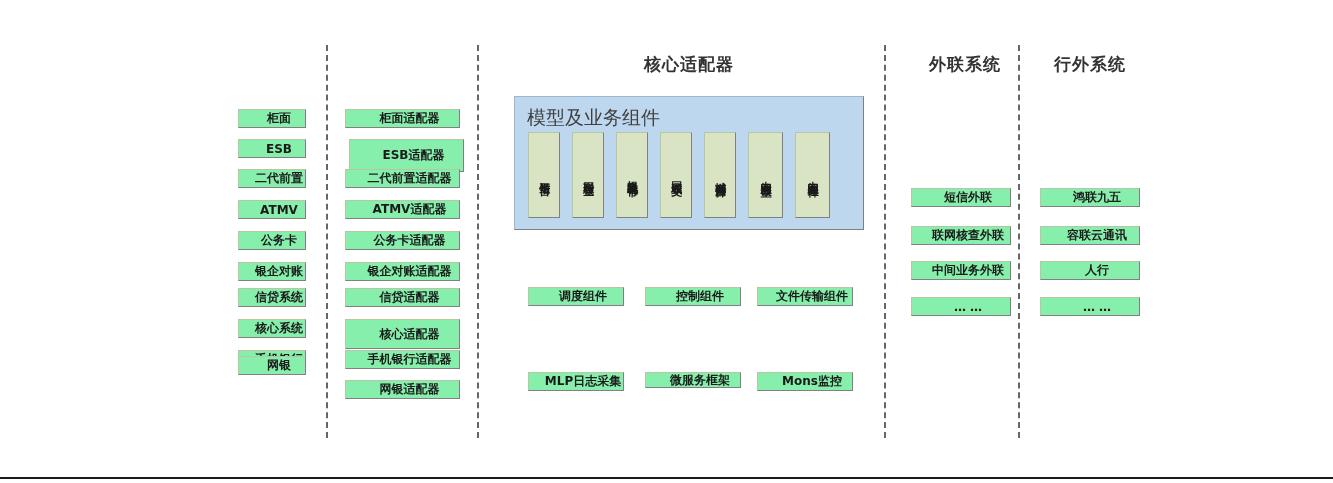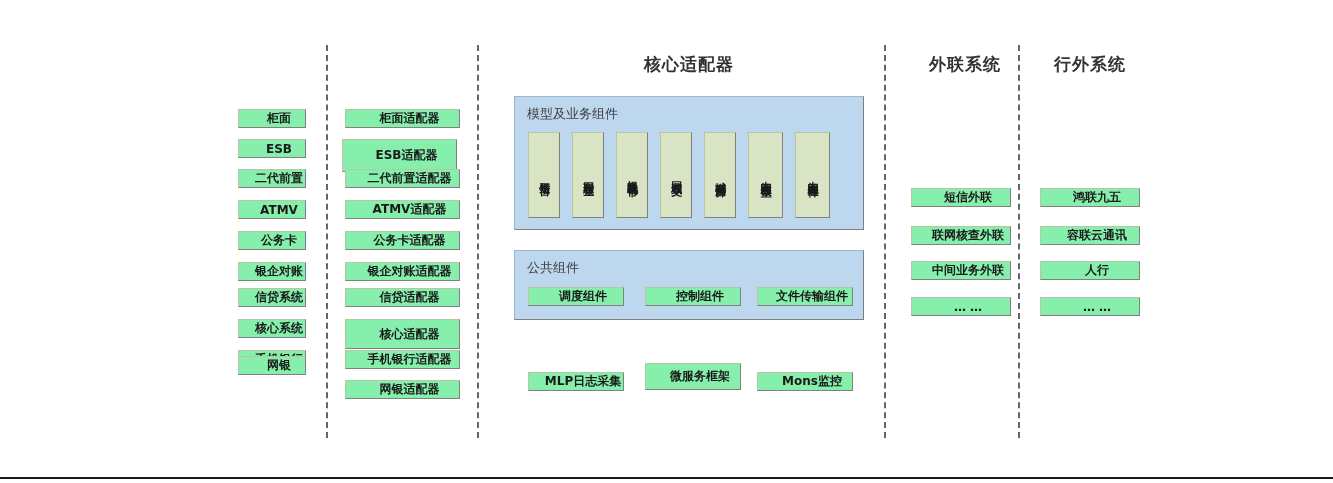--- a/index.html
+++ b/index.html
@@ -82,21 +82,21 @@
     box-sizing:border-box;
     background:#bdd7ee;
     border:1px solid #7f7f7f;
     border-top-color:#9fb6cc;
     border-left-color:#9fb6cc;
   }
   .panel-title{
     position:absolute;
     left:12px;
     top:8px;
-    font-size:13px;
+    font-size:19px;
     color:#404040;
     white-space:nowrap;
   }
 
   
   .bottom-rule{
     position:absolute;
     left:0;
     top:477px;
     width:1333px;
@@ -127,21 +127,21 @@
   <div class="node" style="left:238px;top:169px;width:68px;height:19px;">二代前置</div>
   <div class="node" style="left:238px;top:200px;width:68px;height:19px;">ATMV</div>
   <div class="node" style="left:238px;top:231px;width:68px;height:19px;">公务卡</div>
   <div class="node" style="left:238px;top:262px;width:68px;height:19px;">银企对账</div>
   <div class="node" style="left:238px;top:288px;width:68px;height:19px;text-align:center;">信贷系统</div>
   <div class="node" style="left:238px;top:319px;width:68px;height:19px;">核心系统</div>
   <div class="node" style="left:238px;top:350px;width:68px;height:19px;">手机银行</div>
   <div class="node" style="left:238px;top:356px;width:68px;height:19px;">网银</div>
 
   <div class="node" style="left:345px;top:109px;width:115px;height:19px;">柜面适配器</div>
-  <div class="node" style="left:342px;top:139px;width:115px;height:33px;text-align:right;">ESB适配器</div>
+  <div class="node" style="left:349px;top:139px;width:115px;height:33px;text-align:right;">ESB适配器</div>
   <div class="node" style="left:345px;top:169px;width:115px;height:19px;">二代前置适配器</div>
   <div class="node" style="left:345px;top:200px;width:115px;height:19px;">ATMV适配器</div>
   <div class="node" style="left:345px;top:231px;width:115px;height:19px;">公务卡适配器</div>
   <div class="node" style="left:345px;top:262px;width:115px;height:19px;">银企对账适配器</div>
   <div class="node" style="left:345px;top:288px;width:115px;height:19px;">信贷适配器</div>
   <div class="node" style="left:345px;top:319px;width:115px;height:30px;">核心适配器</div>
   <div class="node" style="left:345px;top:350px;width:115px;height:19px;">手机银行适配器</div>
   <div class="node" style="left:345px;top:380px;width:115px;height:19px;">网银适配器</div>
 
   <div class="panel" style="left:514px;top:96px;width:350px;height:134px;">
@@ -162,29 +162,26 @@
   <div class="node-vert" style="left:704px;top:132px;width:32px;height:86px;">
       <span>城商行清算</span>
     </div>
   <div class="node-vert" style="left:748px;top:132px;width:35px;height:86px;">
       <span>中间业务模型</span>
     </div>
   <div class="node-vert" style="left:795px;top:132px;width:35px;height:86px;">
       <span>中间业务组件</span>
     </div>
 
-  <div class="panel" style="left:514px;top:250px;width:350px;height:70px;">
-    <div class="panel-title">公共组件</div>
-  </div>
   <div class="node" style="left:528px;top:287px;width:96px;height:19px;">调度组件</div>
   <div class="node" style="left:645px;top:287px;width:96px;height:19px;">控制组件</div>
   <div class="node" style="left:757px;top:287px;width:96px;height:19px;">文件传输组件</div>
 
   <div class="node" style="left:528px;top:372px;width:96px;height:19px;">MLP日志采集</div>
-  <div class="node" style="left:645px;top:363px;width:96px;height:27px;">微服务框架</div>
+  <div class="node" style="left:645px;top:372px;width:96px;height:16px;">微服务框架</div>
   <div class="node" style="left:757px;top:372px;width:96px;height:19px;">Mons监控</div>
 
   <div class="node" style="left:911px;top:188px;width:100px;height:19px;">短信外联</div>
   <div class="node" style="left:911px;top:226px;width:100px;height:19px;">联网核查外联</div>
   <div class="node" style="left:911px;top:261px;width:100px;height:19px;">中间业务外联</div>
   <div class="node" style="left:911px;top:297px;width:100px;height:19px;">… …</div>
 
   <div class="node" style="left:1040px;top:188px;width:100px;height:19px;">鸿联九五</div>
   <div class="node" style="left:1040px;top:226px;width:100px;height:19px;">容联云通讯</div>
   <div class="node" style="left:1040px;top:261px;width:100px;height:19px;">人行</div>

